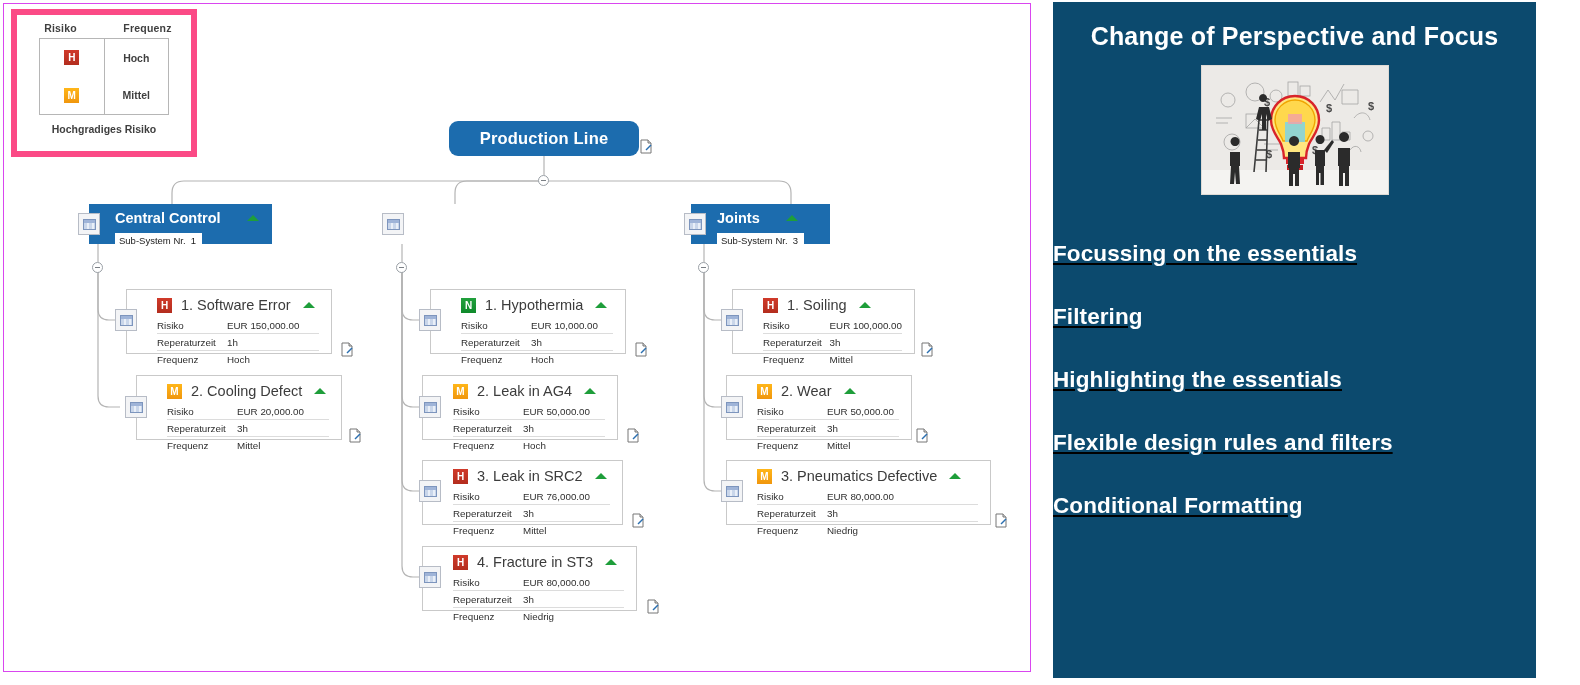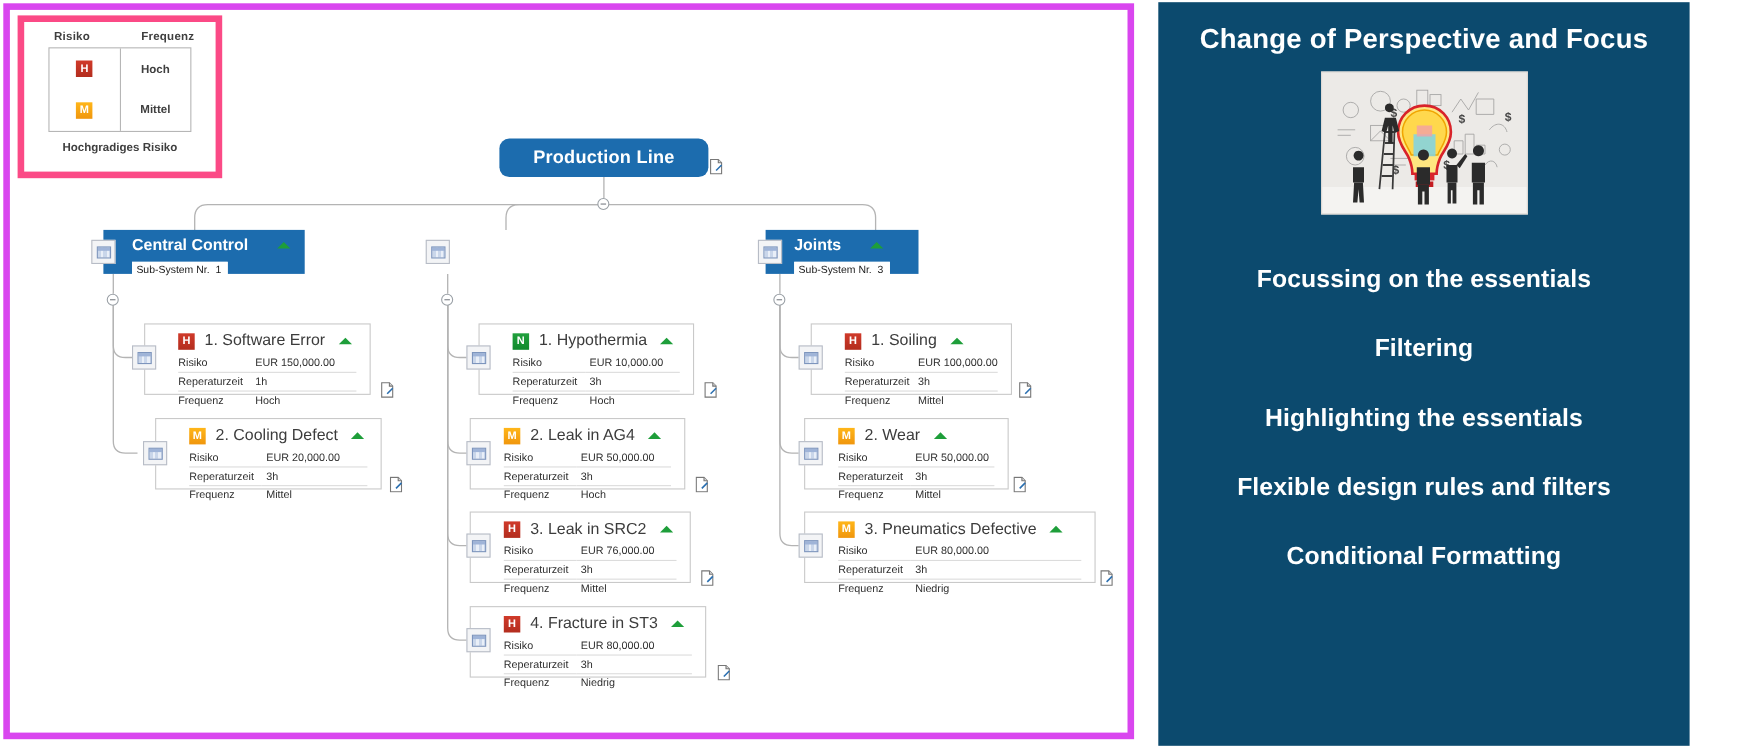--- a/index.html
+++ b/index.html
@@ -9,21 +9,21 @@
     font-family:"Liberation Sans", sans-serif;
     overflow:hidden;
     position:relative;
   }
 
   
   #canvas{
     position:absolute;left:3px;top:3px;
     width:1028px;height:669px;
     background:#ffffff;
-    border:6px solid #d946ef;
+    border:1px solid #d946ef;
     box-sizing:border-box;
     overflow:hidden;
   }
 
   
   #legend{
     position:absolute;left:7px;top:5px;
     width:186px;height:148px;
     border:6px solid #fb4a86;
     background:#ffffff;
@@ -188,21 +188,21 @@
   }
   #panel .p-img{
     margin:14px auto 0 auto;
     width:188px;height:130px;
     background:#e8e6e3;
     position:relative;overflow:hidden;
     border:1px solid #dedad5;
     box-sizing:border-box;
   }
   #panel .p-lines{
-    margin-top:46px;text-align:center;
+    margin-top:46px;text-align:left;text-decoration:underline;
   }
   #panel .p-lines div{
     color:#ffffff;font-size:22.5px;font-weight:bold;
     margin-bottom:37px;letter-spacing:.1px;
   }
 </style>
 </head>
 <body>
 
 <div id="canvas">

